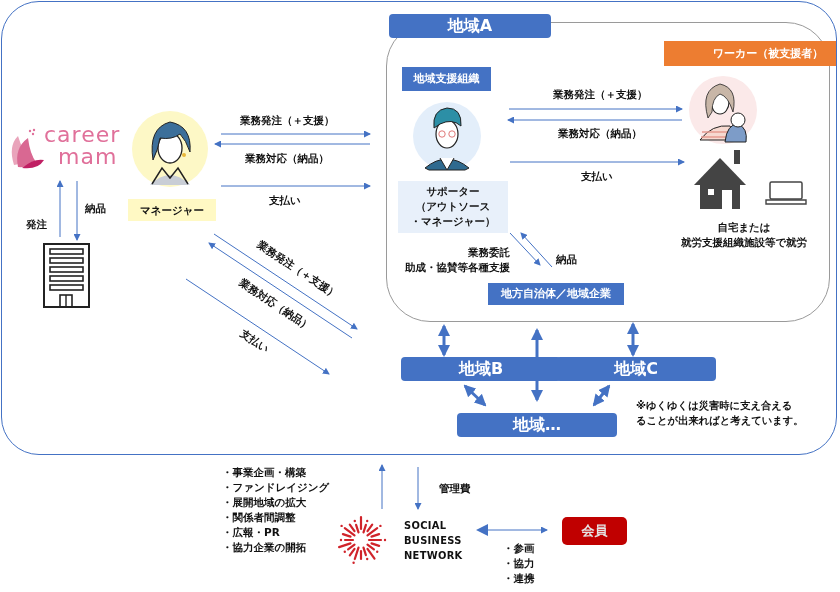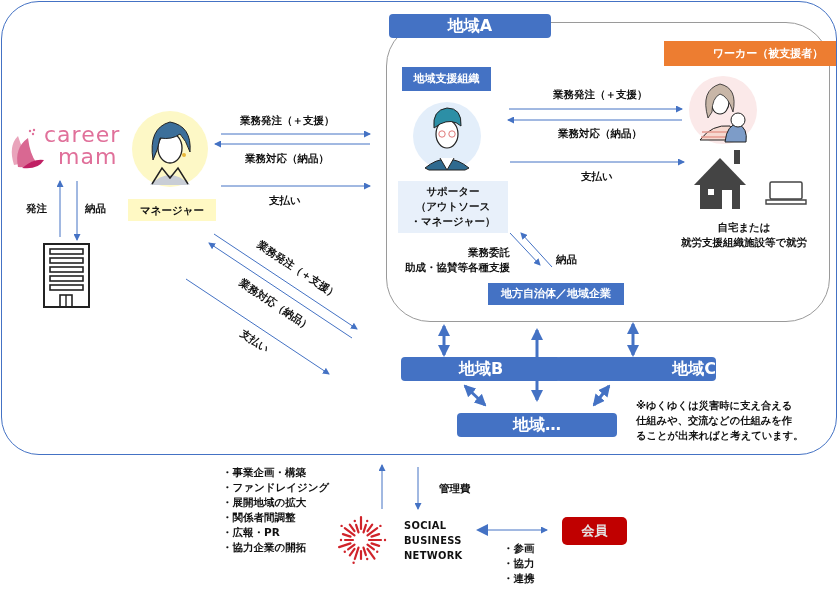--- a/index.html
+++ b/index.html
@@ -10,21 +10,21 @@
                  border-radius: 38px; box-sizing: border-box; }
   .region-a-frame { left: 386px; top: 22px; width: 444px; height: 300px; border: 1.2px solid #9a9a9a;
                     border-radius: 44px; box-sizing: border-box; background: #fff; }
   .blue-box { background: #4472c4; color: #fff; font-weight: bold; text-align: center; box-sizing: border-box; }
   .region-a-label { left: 389px; top: 14px; width: 162px; height: 24px; border-radius: 4px; font-size: 16px; line-height: 24px; }
   .org-label { left: 402px; top: 67px; width: 89px; height: 24px; font-size: 11px; line-height: 24px; }
   .worker-label { left: 664px; top: 41px; width: 136px; height: 25px; background: #ed7d31; color: #fff;
                   font-weight: bold; font-size: 11px; line-height: 25px; text-align: center; padding-left: 36px; }
   .local-gov-label { left: 488px; top: 283px; width: 136px; height: 22px; font-size: 11px; line-height: 22px; font-weight: bold; }
   .region-b { left: 358px; top: 357px; width: 160px; height: 24px; border-radius: 4px; font-size: 16px; line-height: 24px; margin-left: 43px; }
-  .region-c { left: 556px; top: 357px; width: 160px; height: 24px; border-radius: 4px; font-size: 16px; line-height: 24px; text-align: right; }
+  .region-c { left: 556px; top: 357px; width: 160px; height: 24px; border-radius: 4px; font-size: 16px; line-height: 24px; }
   .region-etc { left: 457px; top: 413px; width: 160px; height: 24px; border-radius: 4px; font-size: 16px; line-height: 24px; }
   .member-badge { left: 562px; top: 517px; width: 65px; height: 28px; background: #c00000; color: #e5e5e5;
                   border-radius: 5px; font-weight: bold; font-size: 13px; line-height: 28px; text-align: center; }
   .txt { font-size: 10.5px; font-weight: bold; white-space: nowrap; }
   .manager-label { left: 128px; top: 199px; width: 88px; height: 22px; background: #fff9c4;
                    font-size: 10.5px; font-weight: bold; line-height: 22px; text-align: center; }
   .supporter-label { left: 398px; top: 181px; width: 110px; height: 52px; background: #e8f0fa;
                      font-size: 10.5px; font-weight: bold; line-height: 15px; text-align: center; padding-top: 3px; box-sizing: border-box; }
   .note { left: 636px; top: 398px; width: 200px; font-size: 10.3px; font-weight: bold; line-height: 15px; }
   .bullets { font-size: 10.5px; font-weight: bold; line-height: 15px; }
@@ -179,21 +179,21 @@
     <circle cx="34" cy="130" r="1.2" fill="#e0709a"></circle>
     <circle cx="33" cy="134" r="1.2" fill="#e0709a"></circle>
   </g>
 </svg>
 
 <div class="abs" style="left:44px; top:124px;">
   <div class="logo-text">career</div>
   <div class="logo-text" style="padding-left:14px;">mam</div>
 </div>
 
-<div class="abs txt" style="left:26px; top:202px;">発注</div>
+<div class="abs txt" style="left:26px; top:218px;">発注</div>
 <div class="abs txt" style="left:85px; top:202px;">納品</div>
 <div class="abs manager-label">マネージャー</div>
 
 <div class="abs txt" style="left:240px; top:114px;">業務発注（＋支援）</div>
 <div class="abs txt" style="left:245px; top:152px;">業務対応（納品）</div>
 <div class="abs txt" style="left:269px; top:194px;">支払い</div>
 
 <div class="abs txt rot" style="left:262px; top:238px; transform: rotate(33.5deg);">業務発注（＋支援）</div>
 <div class="abs txt rot" style="left:244px; top:276px; transform: rotate(33.5deg);">業務対応（納品）</div>
 <div class="abs txt rot" style="left:245px; top:327px; transform: rotate(33.5deg);">支払い</div>
@@ -223,21 +223,20 @@
 </div>
 <div class="abs txt" style="left:556px; top:253px;">納品</div>
 <div class="abs blue-box local-gov-label">地方自治体／地域企業</div>
 
 <div class="abs blue-box region-b">地域B</div>
 <div class="abs blue-box region-c">地域C</div>
 <div class="abs blue-box region-etc">地域…</div>
 
 <div class="abs note">
   <div>※ゆくゆくは災害時に支え合える</div>
-  <div>仕組みや、交流などの仕組みを作</div>
   <div>ることが出来ればと考えています。</div>
 </div>
 
 <div class="abs bullets" style="left:222px; top:465px;">
   <div>・事業企画・構築</div>
   <div>・ファンドレイジング</div>
   <div>・展開地域の拡大</div>
   <div>・関係者間調整</div>
   <div>・広報・PR</div>
   <div>・協力企業の開拓</div>

